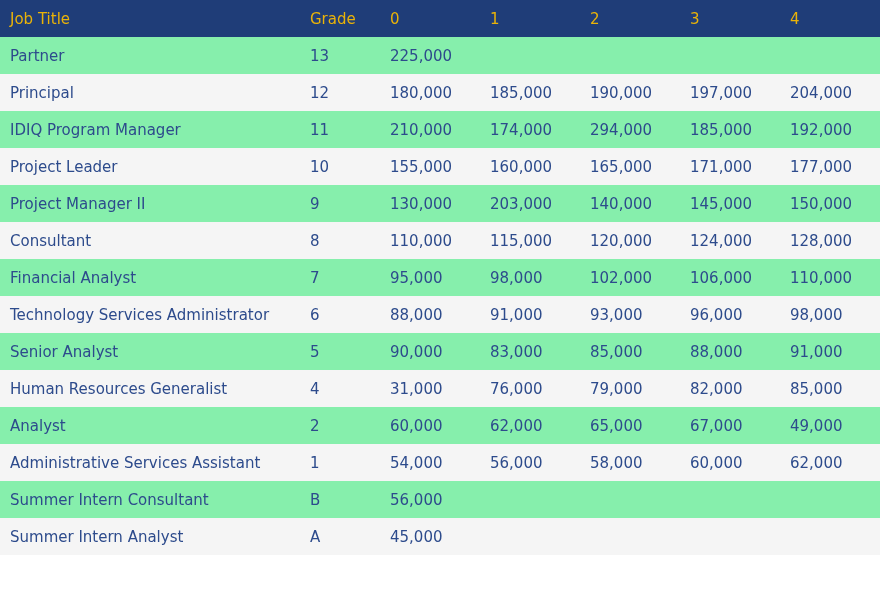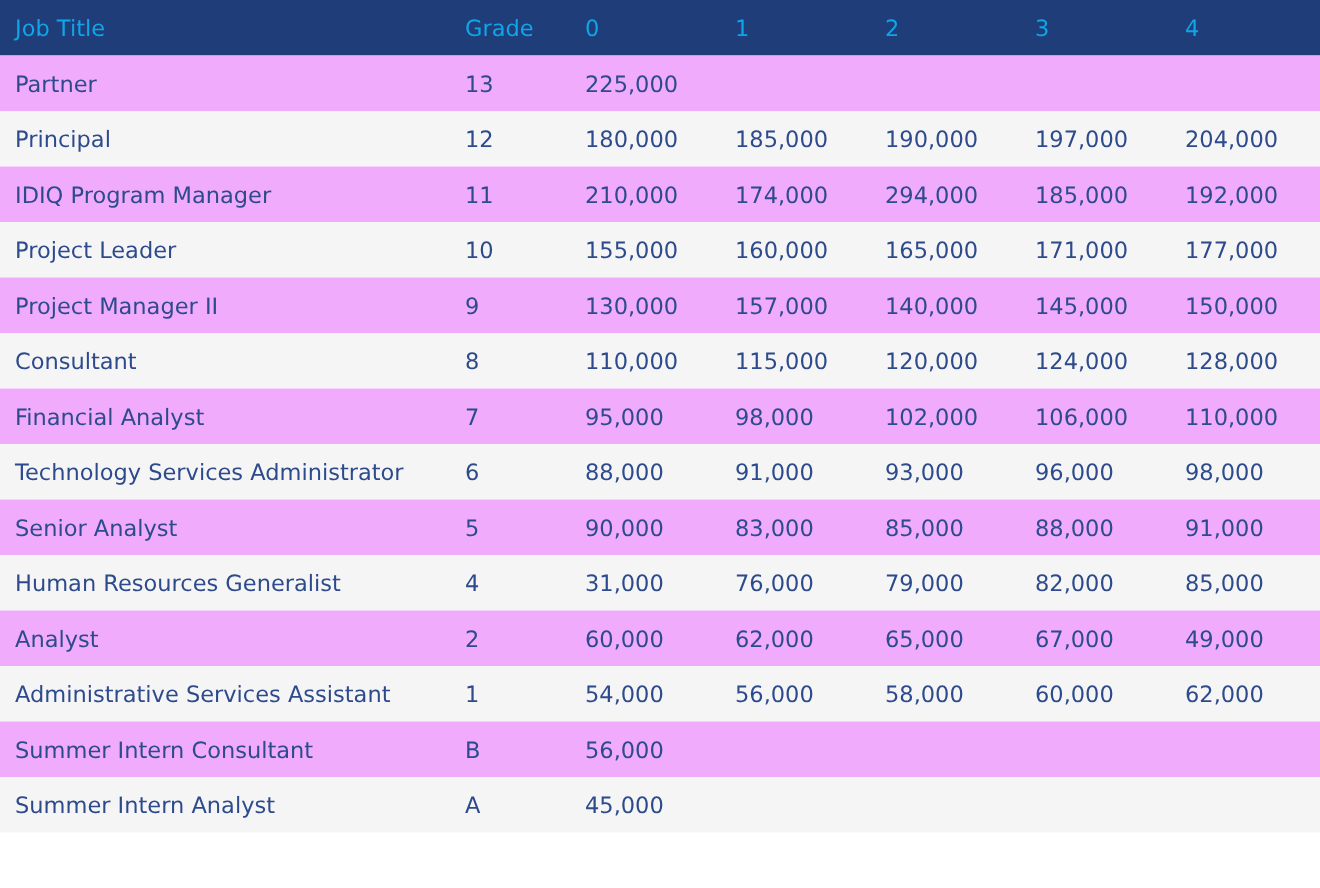--- a/index.html
+++ b/index.html
@@ -24,27 +24,27 @@
     text-align: left;
     vertical-align: middle;
     font-size: 15px;
     font-weight: normal;
     white-space: nowrap;
     overflow: visible;
     border: none;
   }
   .salary-table thead th {
     background: #1f3d78;
-    color: #0ea5e9;
+    color: #eab308;
   }
   .salary-table tbody td {
     color: #2d4b8c;
     background: transparent;
   }
-  .salary-table tbody tr { background: #f0abfc; }
+  .salary-table tbody tr { background: #86efac; }
   .salary-table tbody tr:nth-child(even) { background: #f5f5f5; }
   col.c-title { width: 300px; }
   col.c-grade { width: 80px; }
   col.c-step  { width: 100px; }
 </style>
 </head>
 <body>
 
 <table class="salary-table">
   <colgroup>
@@ -105,21 +105,21 @@
     <td>160,000</td>
     <td>165,000</td>
     <td>171,000</td>
     <td>177,000</td>
   </tr>
 
   <tr>
     <td>Project Manager II</td>
     <td>9</td>
     <td>130,000</td>
-    <td>157,000</td>
+    <td>203,000</td>
     <td>140,000</td>
     <td>145,000</td>
     <td>150,000</td>
   </tr>
 
   <tr>
     <td>Consultant</td>
     <td>8</td>
     <td>110,000</td>
     <td>115,000</td>

